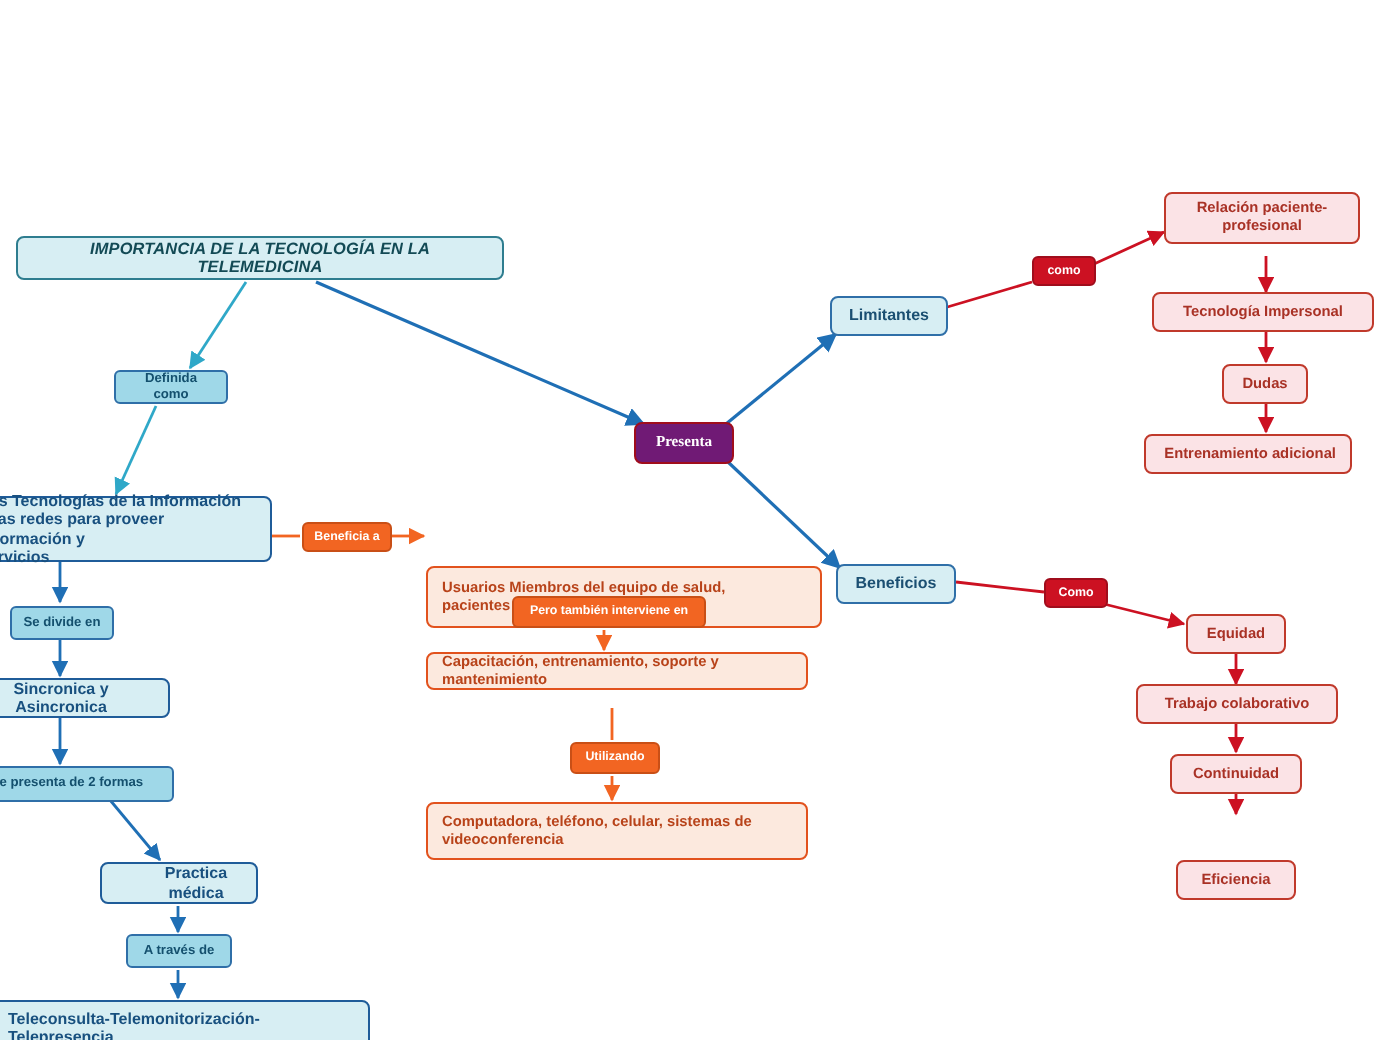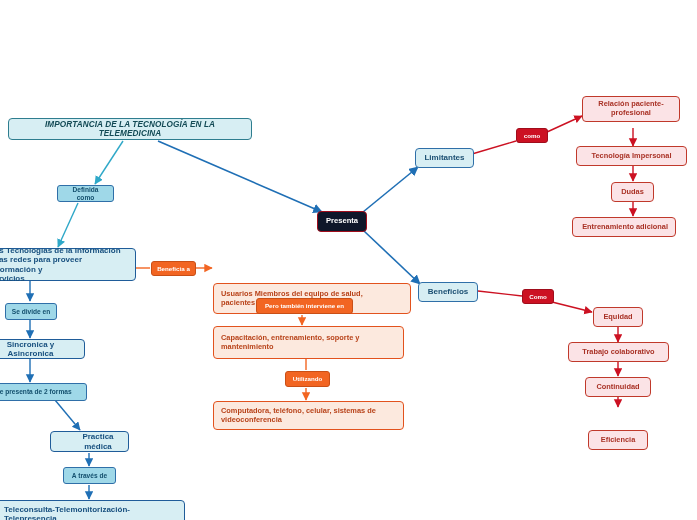--- a/index.html
+++ b/index.html
@@ -65,24 +65,25 @@
   .s-bluelabel {
     background: #9fd8e8;
     border: 1px solid #2f6fa8;
     color: #14506e;
     font-size: 6.6px;
     font-weight: bold;
     border-radius: 3px;
     padding: 3px 5px;
   }
   .s-red {
-    background: #0f172a;
+    background: #701a75;
     border: 1px solid #a00d1c;
     color: #ffffff;
     font-size: 7.6px;
+    font-family: Liberation Serif, serif;
   }
   .s-redlabel {
     background: #cc1122;
     border: 1px solid #a00d1c;
     color: #ffffff;
     font-size: 6.2px;
     border-radius: 3px;
     padding: 3px 5px;
   }
   .s-pink {
@@ -280,21 +281,21 @@
 
   <div class="node s-orange" style="left:213px; top:261px; width:198px; height:31px; white-space:pre-line;margin-top:22px;">
     <span>Usuarios Miembros del equipo de salud,
 pacientes y sus familiares.</span>
   </div>
 
   <div class="node center s-orangelabel" style="left:256px; top:298px; width:97px; height:16px;">
     <span>Pero también interviene en</span>
   </div>
 
-  <div class="node s-orange" style="left:213px; top:326px; width:191px; height:33px; white-space:pre-line;">
+  <div class="node s-orange" style="left:213px; top:326px; width:191px; height:19px; white-space:pre-line;">
     <span>Capacitación, entrenamiento, soporte y
 mantenimiento</span>
   </div>
 
   <div class="node center s-orangelabel" style="left:285px; top:371px; width:45px; height:16px;">
     <span>Utilizando</span>
   </div>
 
   <div class="node s-orange" style="left:213px; top:401px; width:191px; height:29px; white-space:pre-line;">
     <span>Computadora, teléfono, celular, sistemas de

